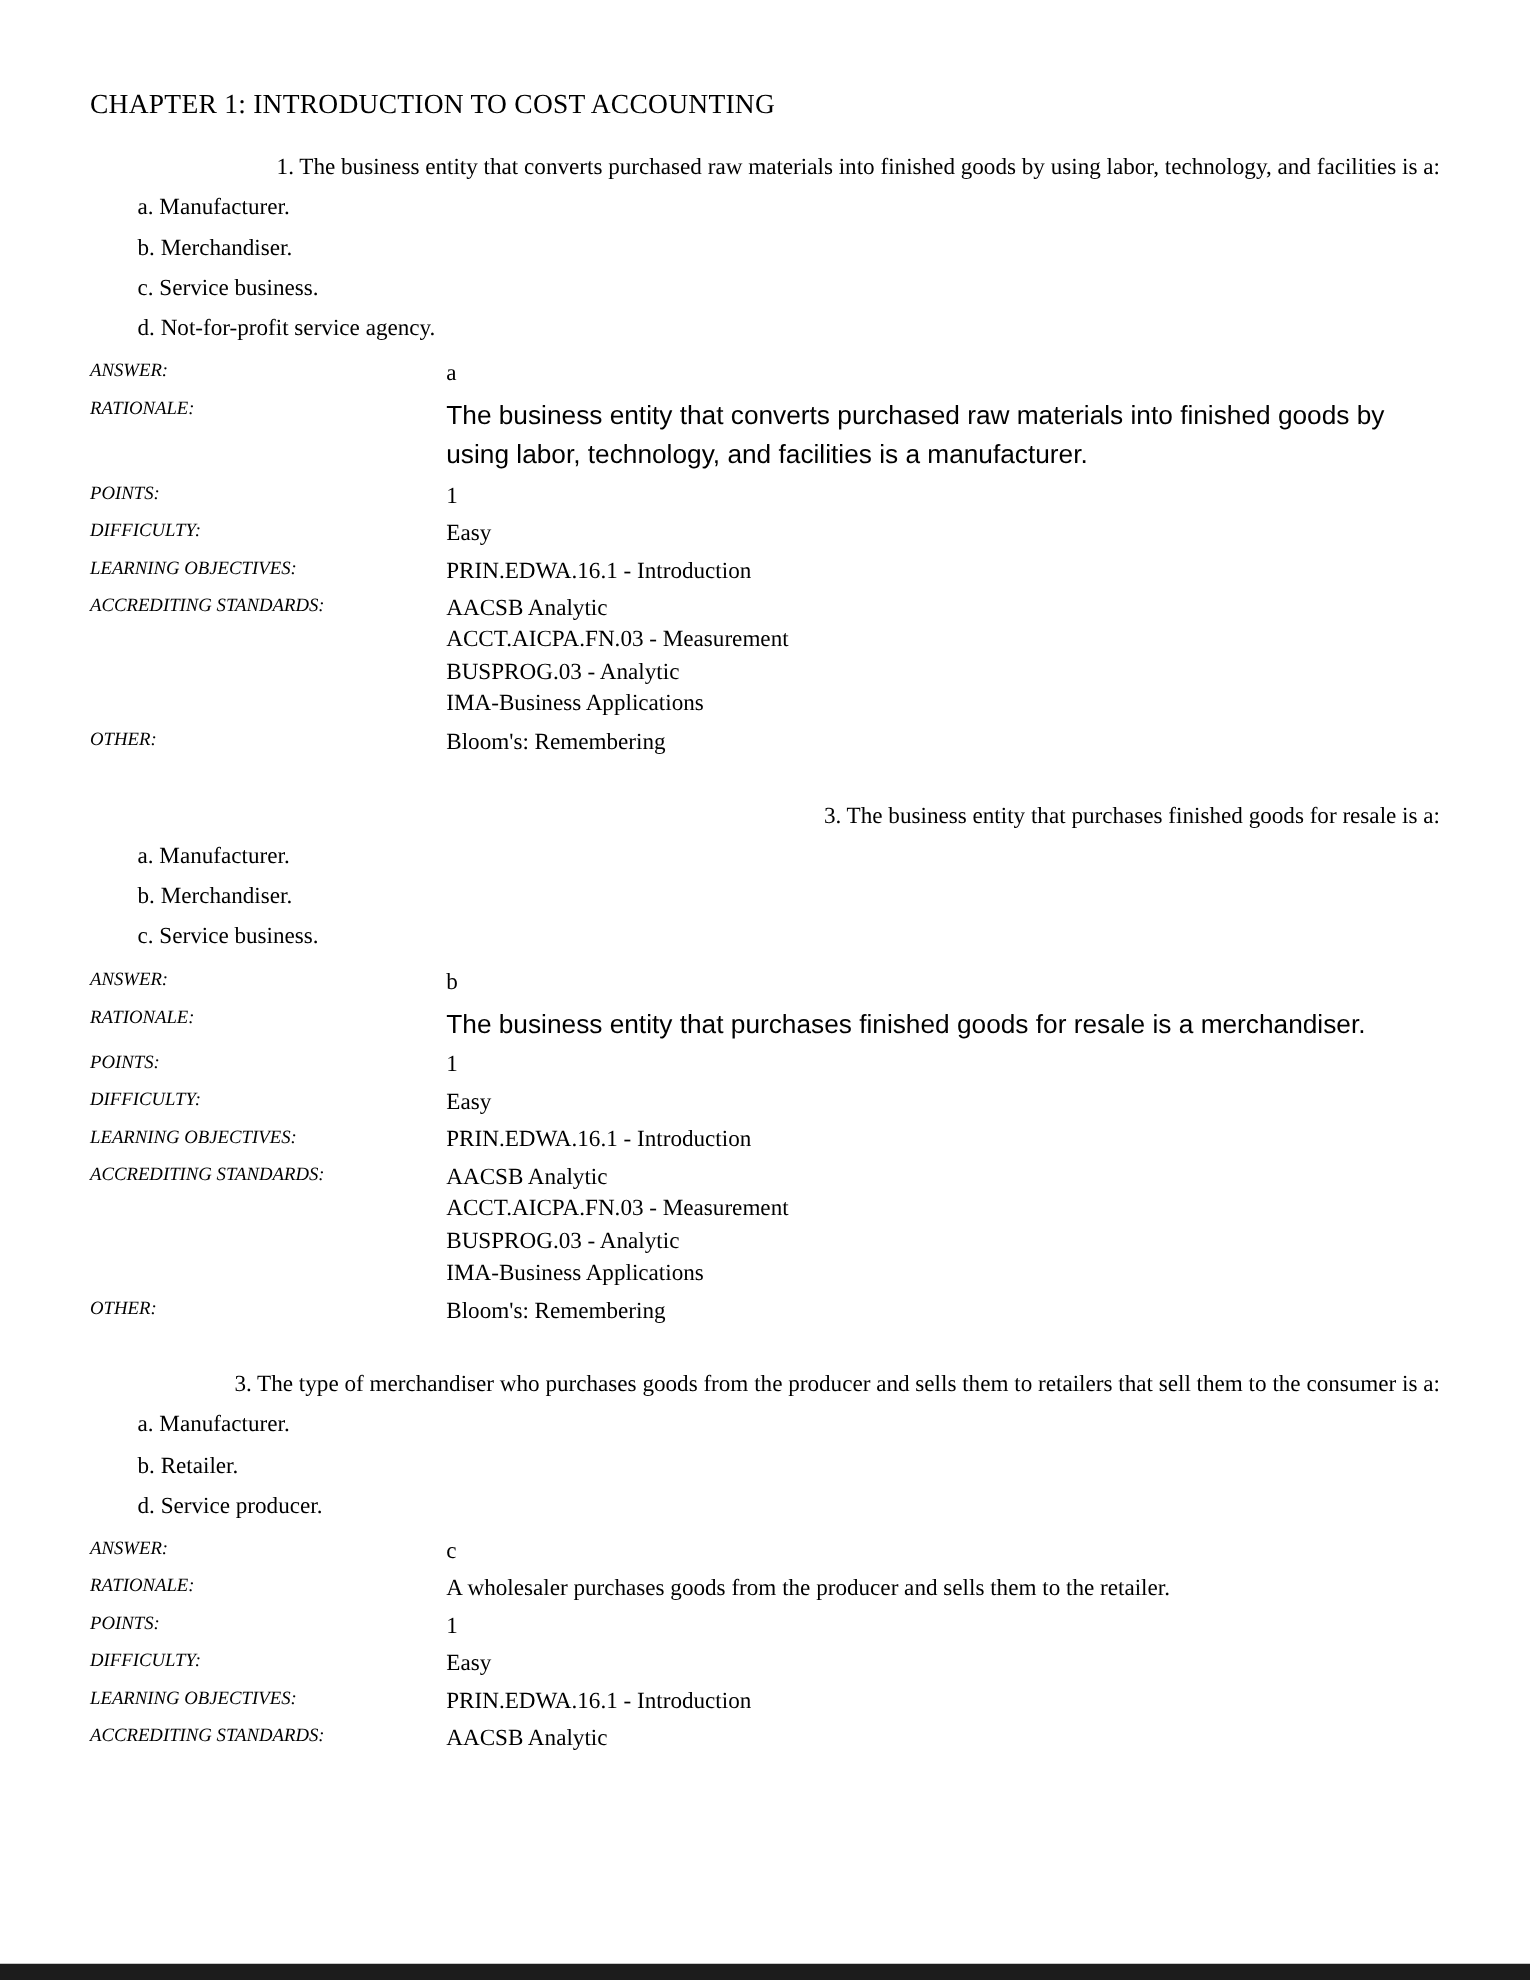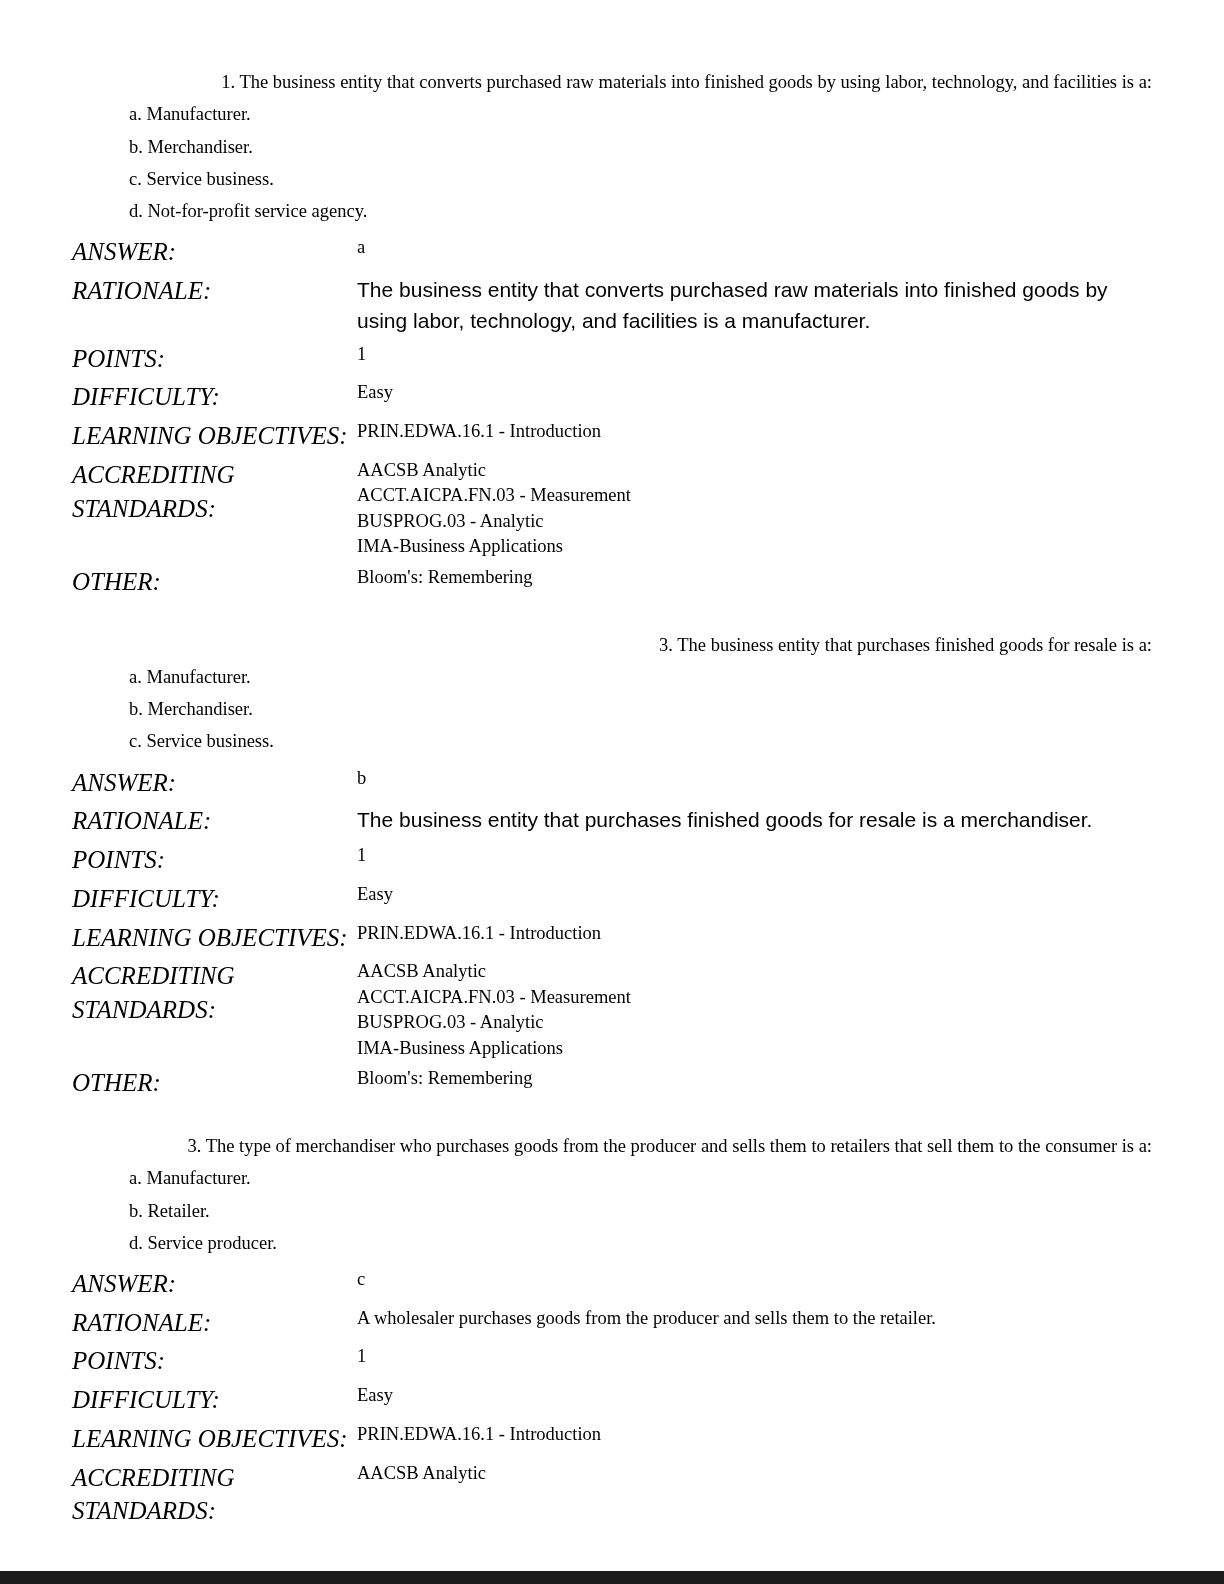--- a/index.html
+++ b/index.html
@@ -31,30 +31,29 @@
   }
   .choices {
     list-style: none;
     margin: 0 0 12px 0;
     padding: 0 0 0 38px;
   }
   .choices li {
     font-size: 18.5px;
     line-height: 1.25;
     margin-bottom: 9px;
-    margin-left: 19px;
   }
   .frow {
     display: grid;
     grid-template-columns: 285px 1fr;
     margin-bottom: 5px;
   }
   .flabel {
     font-style: italic;
-    font-size: 25px;
+    font-size: 15px;
     line-height: 1.35;
   }
   .fvalue {
     font-size: 18.5px;
     line-height: 1.35;
   }
   .fvalue.sans {
     font-family: "Liberation Sans", sans-serif;
     font-size: 21px;
     line-height: 1.5;
@@ -67,20 +66,21 @@
     width: 100%;
     height: 13px;
     background: #1c1c1c;
   }
 </style>
 </head>
 <body>
 
 <div class="page">
 
+  <h1 class="title">CHAPTER 1: INTRODUCTION TO COST ACCOUNTING</h1>
 
   <section class="question">
     <p class="qtext">1. The business entity that converts purchased raw materials into finished goods by using labor, technology, and facilities is a:</p>
     <ul class="choices">
       <li>a. Manufacturer.</li>
       <li>b. Merchandiser.</li>
       <li>c. Service business.</li>
       <li>d. Not-for-profit service agency.</li>
     </ul>
     <div class="fields">

